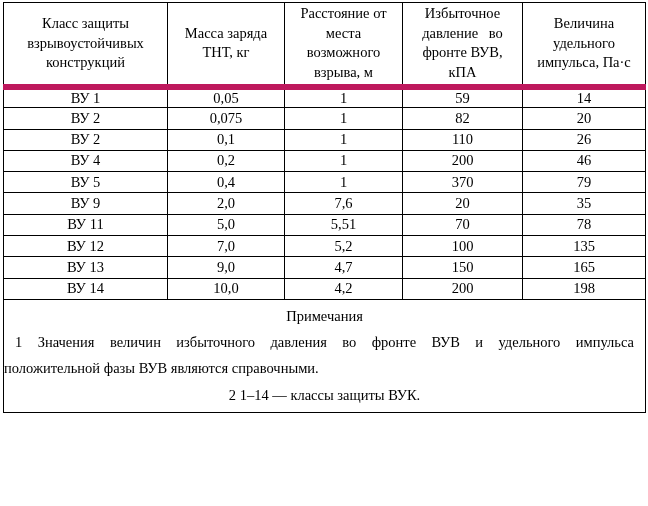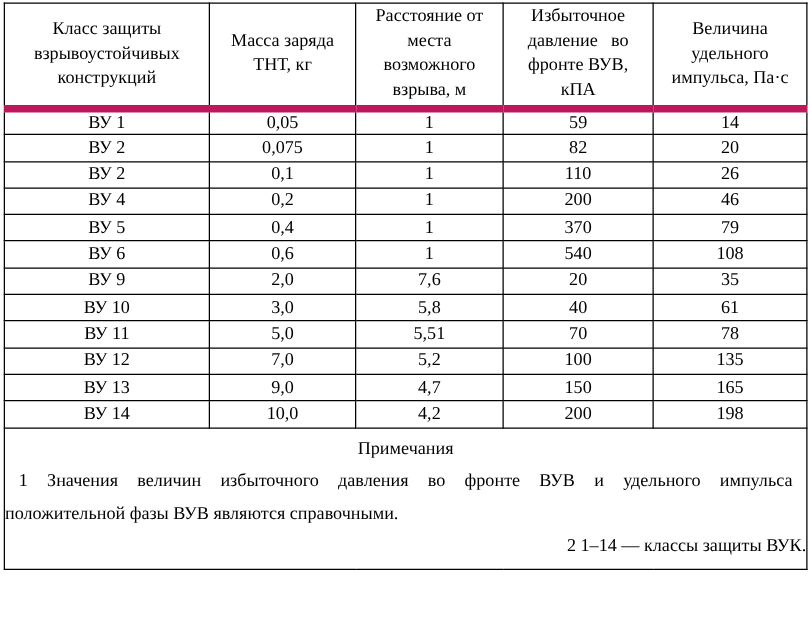--- a/index.html
+++ b/index.html
@@ -75,21 +75,21 @@
     vertical-align: top;
     padding: 7px 9px 8px 9px;
     height: 113px;
     line-height: 1.05;
     border-top: 1px solid #000000;
   }
   .note-line {
     display: block;
     margin: 0 0 11px 0;
   }
-  .note-line:last-child { margin-bottom: 0; text-align: right; }
+  .note-line:last-child { margin-bottom: 0; }
   .note-justified {
     display: block;
     text-align: justify;
     text-align-last: justify;
     margin: 11px;
   }
   .note-tail {
     display: block;
     text-align: left;
     margin: 11px 0 11px 0;
@@ -170,39 +170,25 @@
           <td>46</td>
         </tr>
         <tr>
           <td>ВУ 5</td>
           <td>0,4</td>
           <td>1</td>
           <td>370</td>
           <td>79</td>
         </tr>
         <tr>
-          <td>ВУ 6</td>
-          <td>0,6</td>
-          <td>1</td>
-          <td>540</td>
-          <td>108</td>
-        </tr>
-        <tr>
           <td>ВУ 9</td>
           <td>2,0</td>
           <td>7,6</td>
           <td>20</td>
           <td>35</td>
-        </tr>
-        <tr>
-          <td>ВУ 10</td>
-          <td>3,0</td>
-          <td>5,8</td>
-          <td>40</td>
-          <td>61</td>
         </tr>
         <tr>
           <td>ВУ 11</td>
           <td>5,0</td>
           <td>5,51</td>
           <td>70</td>
           <td>78</td>
         </tr>
         <tr>
           <td>ВУ 12</td>

